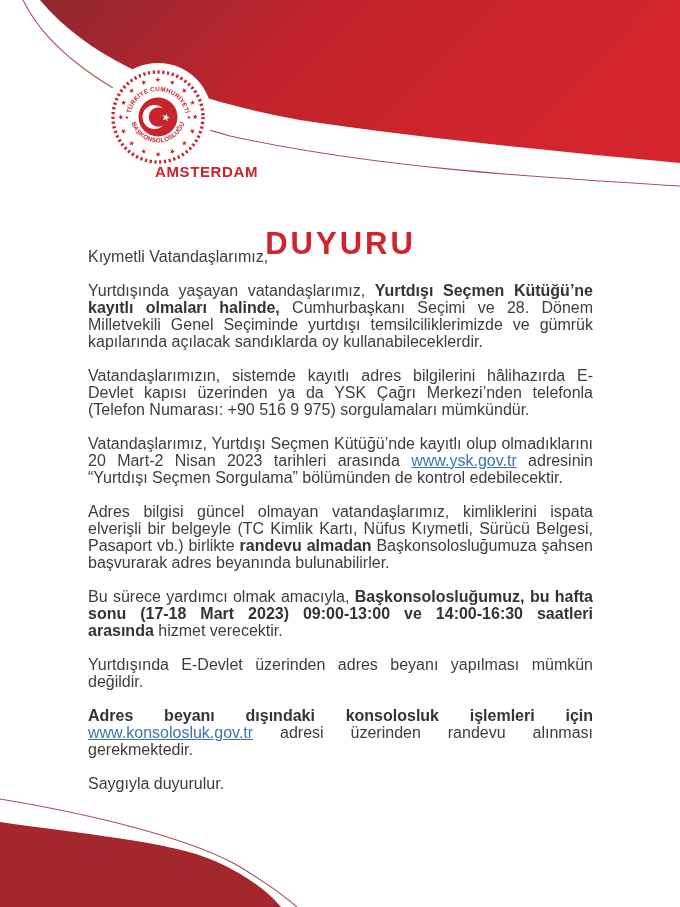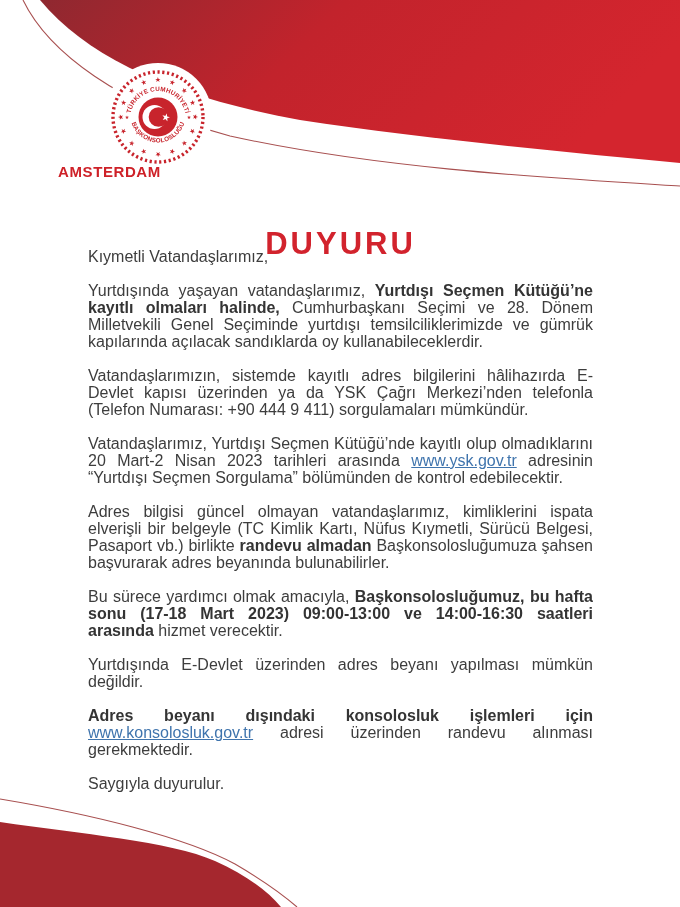--- a/index.html
+++ b/index.html
@@ -7,21 +7,21 @@
     position:relative;
     width:680px;height:907px;
     background:#ffffff;
     overflow:hidden;
     font-family:"Liberation Sans","DejaVu Sans",sans-serif;
   }
   .decor{position:absolute;inset:0;width:680px;height:907px;}
   .city-label{
     position:absolute;
     left:58px;top:163px;width:200px;
-    text-align:left;
+    text-align:right;
     font-size:15px;font-weight:bold;
     letter-spacing:0.6px;
     color:#ce2128;
   }
   .big-title{
     position:absolute;
     left:88px;top:201px;width:505px;
     text-align:center;
     font-size:31px;font-weight:bold;
     letter-spacing:3px;
@@ -106,21 +106,21 @@
     </g>
   </svg>
 
   <div class="city-label">AMSTERDAM</div>
 
   <div class="big-title">DUYURU</div>
 
   <div class="body-text">
       <p><span>Kıymetli Vatandaşlarımız,</span></p>
       <p><span>Yurtdışında yaşayan vatandaşlarımız, </span><strong>Yurtdışı Seçmen Kütüğü’ne kayıtlı olmaları halinde,</strong><span> Cumhurbaşkanı Seçimi ve 28. Dönem Milletvekili Genel Seçiminde yurtdışı temsilciliklerimizde ve gümrük kapılarında açılacak sandıklarda oy kullanabileceklerdir.</span></p>
-      <p><span>Vatandaşlarımızın, sistemde kayıtlı adres bilgilerini hâlihazırda E-Devlet kapısı üzerinden ya da YSK Çağrı Merkezi’nden telefonla (Telefon Numarası: +90 444 9 411) sorgulamaları mümkündür.</span></p>
+      <p><span>Vatandaşlarımızın, sistemde kayıtlı adres bilgilerini hâlihazırda E-Devlet kapısı üzerinden ya da YSK Çağrı Merkezi’nden telefonla (Telefon Numarası: +90 516 9 975) sorgulamaları mümkündür.</span></p>
       <p><span>Vatandaşlarımız, Yurtdışı Seçmen Kütüğü’nde kayıtlı olup olmadıklarını 20 Mart-2 Nisan 2023 tarihleri arasında </span><a class="link" href="#">www.ysk.gov.tr</a><span> adresinin “Yurtdışı Seçmen Sorgulama” bölümünden de kontrol edebilecektir.</span></p>
       <p><span>Adres bilgisi güncel olmayan vatandaşlarımız, kimliklerini ispata elverişli bir belgeyle (TC Kimlik Kartı, Nüfus Kıymetli, Sürücü Belgesi, Pasaport vb.) birlikte </span><strong>randevu almadan</strong><span> Başkonsolosluğumuza şahsen başvurarak adres beyanında bulunabilirler.</span></p>
       <p><span>Bu sürece yardımcı olmak amacıyla, </span><strong>Başkonsolosluğumuz, bu hafta sonu (17-18 Mart 2023) 09:00-13:00 ve 14:00-16:30 saatleri arasında</strong><span> hizmet verecektir.</span></p>
       <p><span>Yurtdışında E-Devlet üzerinden adres beyanı yapılması mümkün değildir.</span></p>
       <p><strong>Adres beyanı dışındaki konsolosluk işlemleri için </strong><a class="link" href="#">www.konsolosluk.gov.tr</a><span> adresi üzerinden randevu alınması gerekmektedir.</span></p>
       <p><span>Saygıyla duyurulur.</span></p>
     </div>
 
 </div>
 

